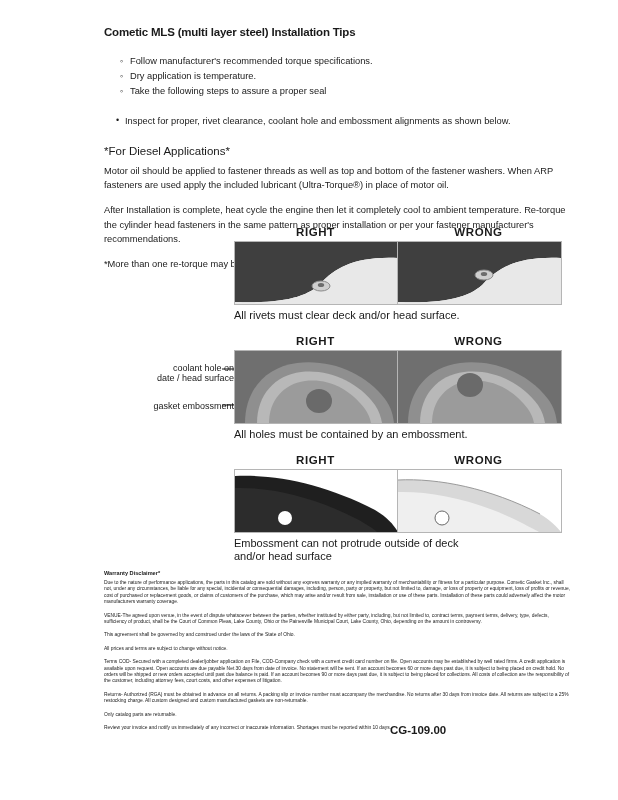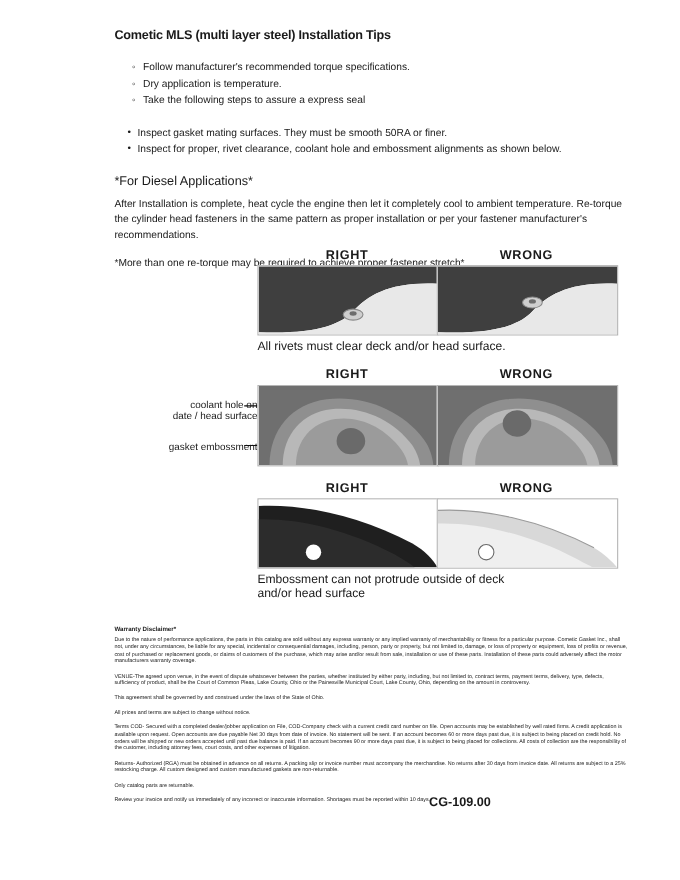--- a/index.html
+++ b/index.html
@@ -162,28 +162,28 @@
 <body>
 
 <div class="page">
 
   <div class="content">
     <h1 class="title">Cometic MLS (multi layer steel) Installation Tips</h1>
 
     <ul class="bullets">
       <li>Follow manufacturer's recommended torque specifications.</li>
       <li>Dry application is temperature.</li>
-      <li>Take the following steps to assure a express seal</li>
+      <li>Take the following steps to assure a proper seal</li>
     </ul>
     <ul class="subbullets">
-      <li>Inspect gasket mating surfaces.  They must be smooth 50RA or finer.</li>
       <li>Inspect for proper, rivet clearance, coolant hole and embossment alignments as shown below.</li>
     </ul>
 
     <h2 class="subtitle">*For Diesel Applications*</h2>
+    <p class="para">Motor oil should be applied to fastener threads as well as top and bottom of the fastener washers.  When ARP fasteners are used apply the included lubricant (Ultra-Torque®) in place of motor oil.</p>
     <p class="para">After Installation is complete, heat cycle the engine then let it completely cool to ambient temperature. Re-torque the cylinder head fasteners in the same pattern as proper installation or per your fastener manufacturer's recommendations.</p>
     <p class="para last">*More than one re-torque may be required to achieve proper fastener stretch*</p>
   </div>
 
   <div class="figures">
 
     <div style="position:relative;">
       <div class="figrow">
         <div class="figcol">
           <div class="figlabel">RIGHT</div>
@@ -244,20 +244,21 @@
               <rect x="0" y="0" width="163" height="72" fill="#ffffff"></rect>
               <path d="M0,0 H163 V72 H0 Z" fill="#6f6f6f"></path>
               <path d="M10,72 C10,40 30,16 62,12 C96,8 130,22 150,48 C156,56 158,64 159,72 Z" fill="#8f8f8f"></path>
               <path d="M22,72 C22,44 40,24 66,21 C94,18 122,30 140,54 C144,60 146,66 147,72 Z" fill="#b8b8b8"></path>
               <path d="M34,72 C34,50 48,33 70,30 C93,27 115,38 130,58 C133,62 135,67 136,72 Z" fill="#9b9b9b"></path>
               <ellipse cx="72" cy="34" rx="13" ry="12" fill="#6a6a6a"></ellipse>
             </svg>
           </div>
         </div>
       </div>
+      <div class="figcaption">All holes must be contained by an embossment.</div>
     </div>
 
     <div style="position:relative; margin-top:14px;">
       <div class="figrow">
         <div class="figcol">
           <div class="figlabel">RIGHT</div>
           <div class="figbox short">
             <svg width="163" height="62" viewBox="0 0 163 62">
               <rect x="0" y="0" width="163" height="62" fill="#ffffff"></rect>
               <path d="M0,6 C40,4 90,14 140,40 C152,47 158,54 163,62 H0 Z" fill="#1f1f1f"></path>

